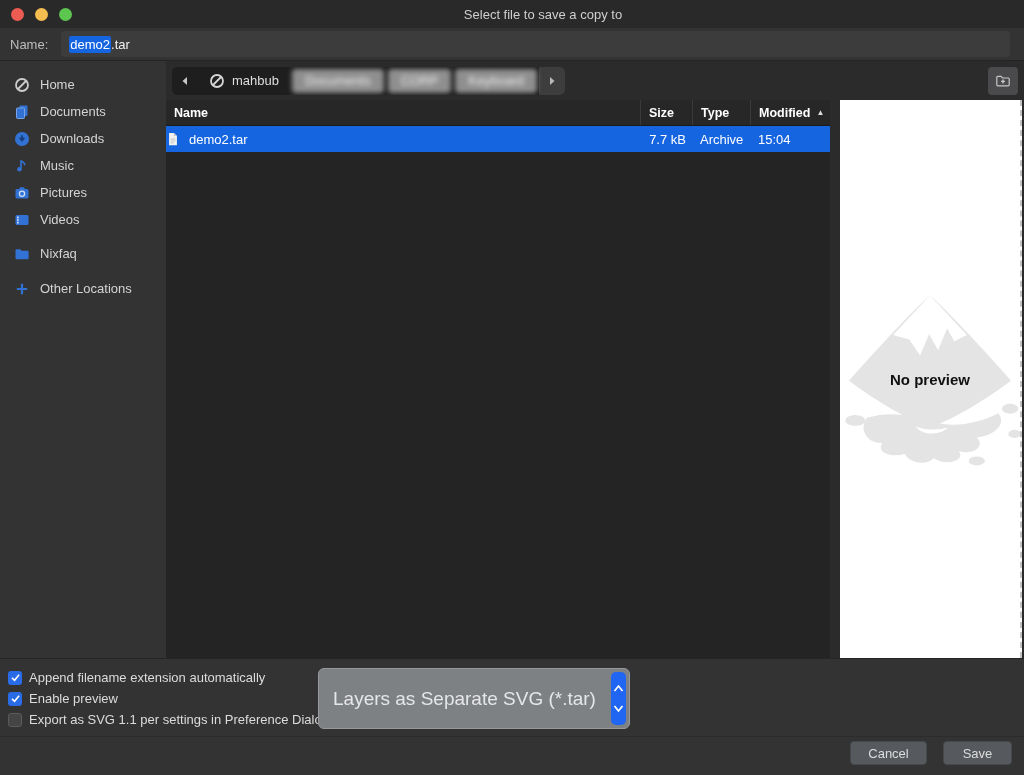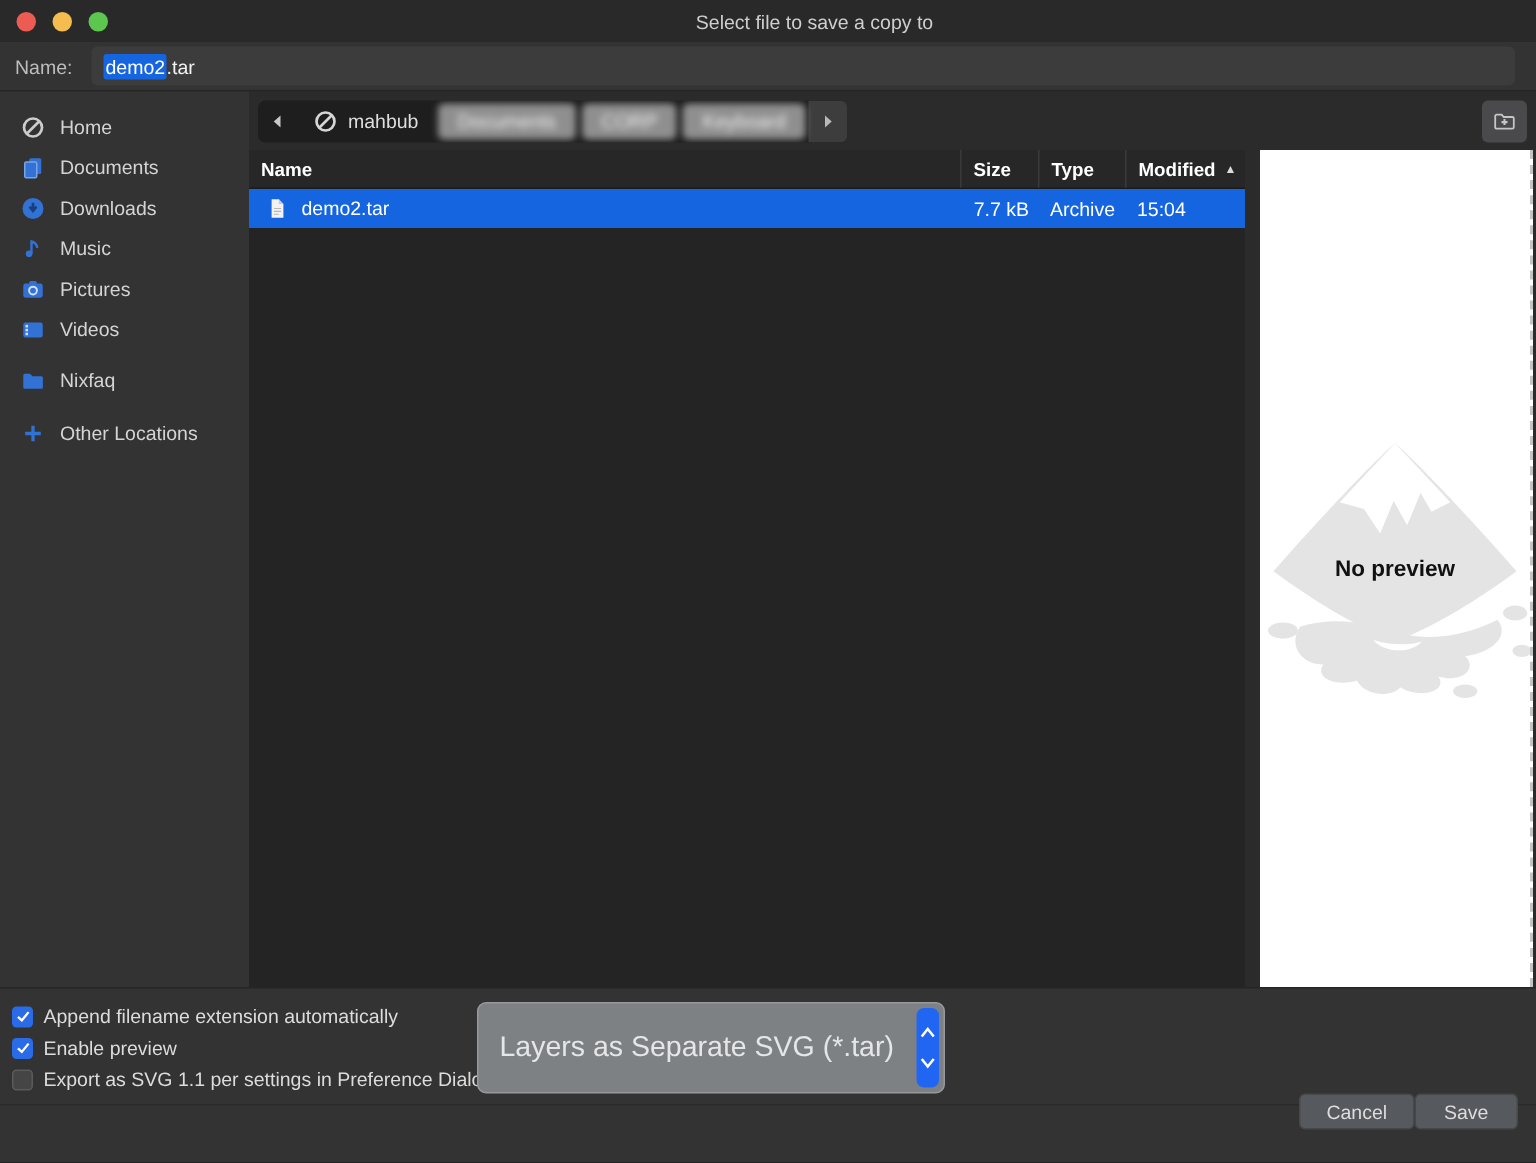--- a/index.html
+++ b/index.html
@@ -43,21 +43,21 @@
   
   .content-row { flex:1; display:flex; min-height:0; }
   .filelist { width:664px; background:#242424; display:flex; flex-direction:column; flex:none; }
   .list-header { height:26px; background:#272727; display:flex; color:#ffffff; font-weight:bold;
                  font-size:12.5px; border-bottom:1px solid #1b1b1b; }
   .col { display:flex; align-items:center; padding:0 8px; border-left:1px solid #3a3a3a; }
   .col-name { flex:1; border-left:none; }
   .col-size { width:52px; } .col-type { width:58px; } .col-mod { width:80px; gap:6px; }
   .sort { font-size:8px; color:#dcdcdc; }
   .file-row { height:26px; background:#1565e1; color:#ffffff; display:flex; align-items:center; }
-  .cell-name { flex:1; display:flex; gap:9px; padding-left:12px; min-width:0; }
+  .cell-name { flex:1; display:flex; align-items:center; gap:9px; padding-left:0; min-width:0; }
   .cell-size { width:52px; text-align:right; padding-right:6px; }
   .cell-type { width:58px; padding-left:8px; }
   .cell-mod { width:80px; padding-left:8px; }
   .gap10 { width:10px; flex:none; }
   
   .preview { flex:1; background:#ffffff; margin-right:2px; border-right:2px dashed #c4c4c4;
              position:relative; display:flex; align-items:center; justify-content:center; }
   .no-preview { position:absolute; left:0; right:0; text-align:center; color:#111111;
                 font-weight:bold; font-size:15px; }
   
@@ -66,21 +66,21 @@
   .check-row { display:flex; align-items:center; gap:7px; height:21px; color:#dcdcdc; cursor:default; }
   .cb { width:14px; height:14px; border-radius:3px; flex:none; display:flex; align-items:center; justify-content:center; }
   .cb.checked { background:#2a6ce8; }
   .cb.un { background:#454545; border:1px solid #5b5b5b; }
   .dropdown { position:absolute; left:318px; top:9px; width:312px; height:61px; background:#7e8184;
               border:1px solid #97999c; border-radius:6px; display:flex; align-items:center; }
   .dd-label { margin-left:14px; color:#e5e6e7; font-size:19px; }
   .dd-spin { position:absolute; top:3px; bottom:3px; right:3px; width:15px; background:#2166f3;
              border-radius:5px; display:flex; flex-direction:column; align-items:center; justify-content:space-evenly; }
   .action-sep { position:absolute; left:0; right:0; top:77px; border-top:1px solid #2b2b2b; }
-  .actions { position:absolute; right:12px; bottom:22px; display:flex; gap:0; }
+  .actions { position:absolute; right:12px; bottom:10px; display:flex; gap:16px; }
   .btn { height:24px; border-radius:4px; background:#56595d; border:1px solid #46494c; color:#dddddd;
          font:inherit; font-size:13px; display:flex; align-items:center; justify-content:center; }
   .btn-cancel { width:77px; } .btn-save { width:69px; }
 </style>
 </head>
 <body>
 
 <div class="window">
 
   <div class="titlebar">

